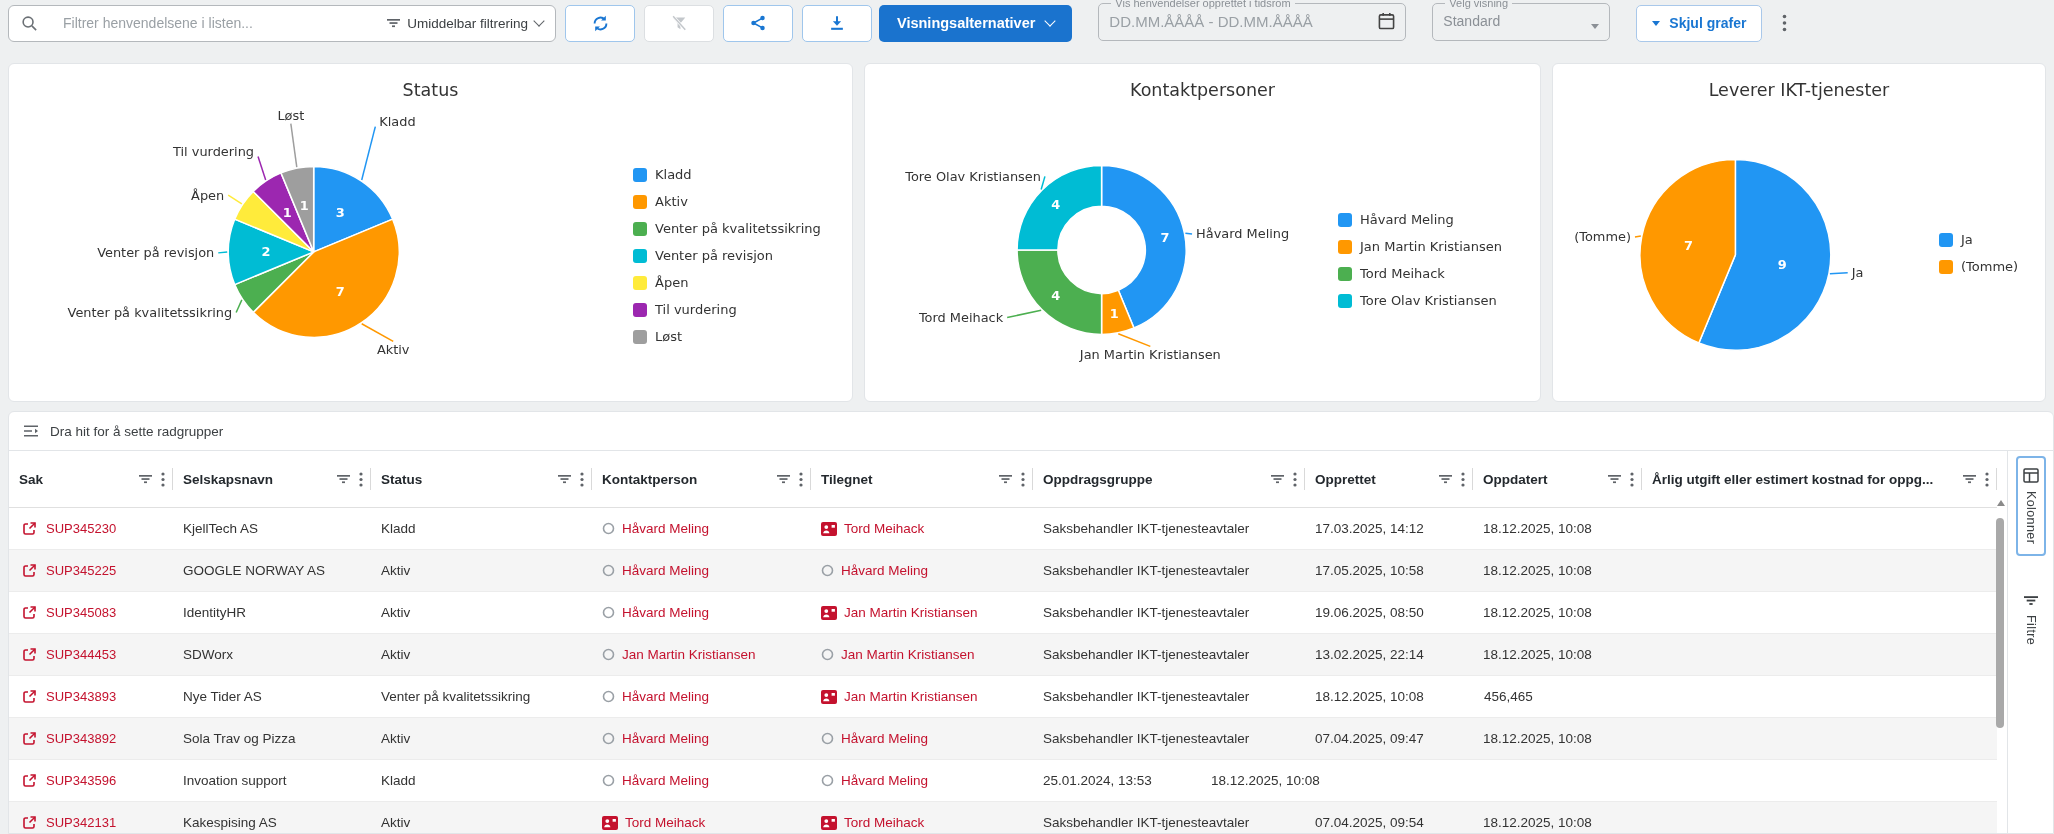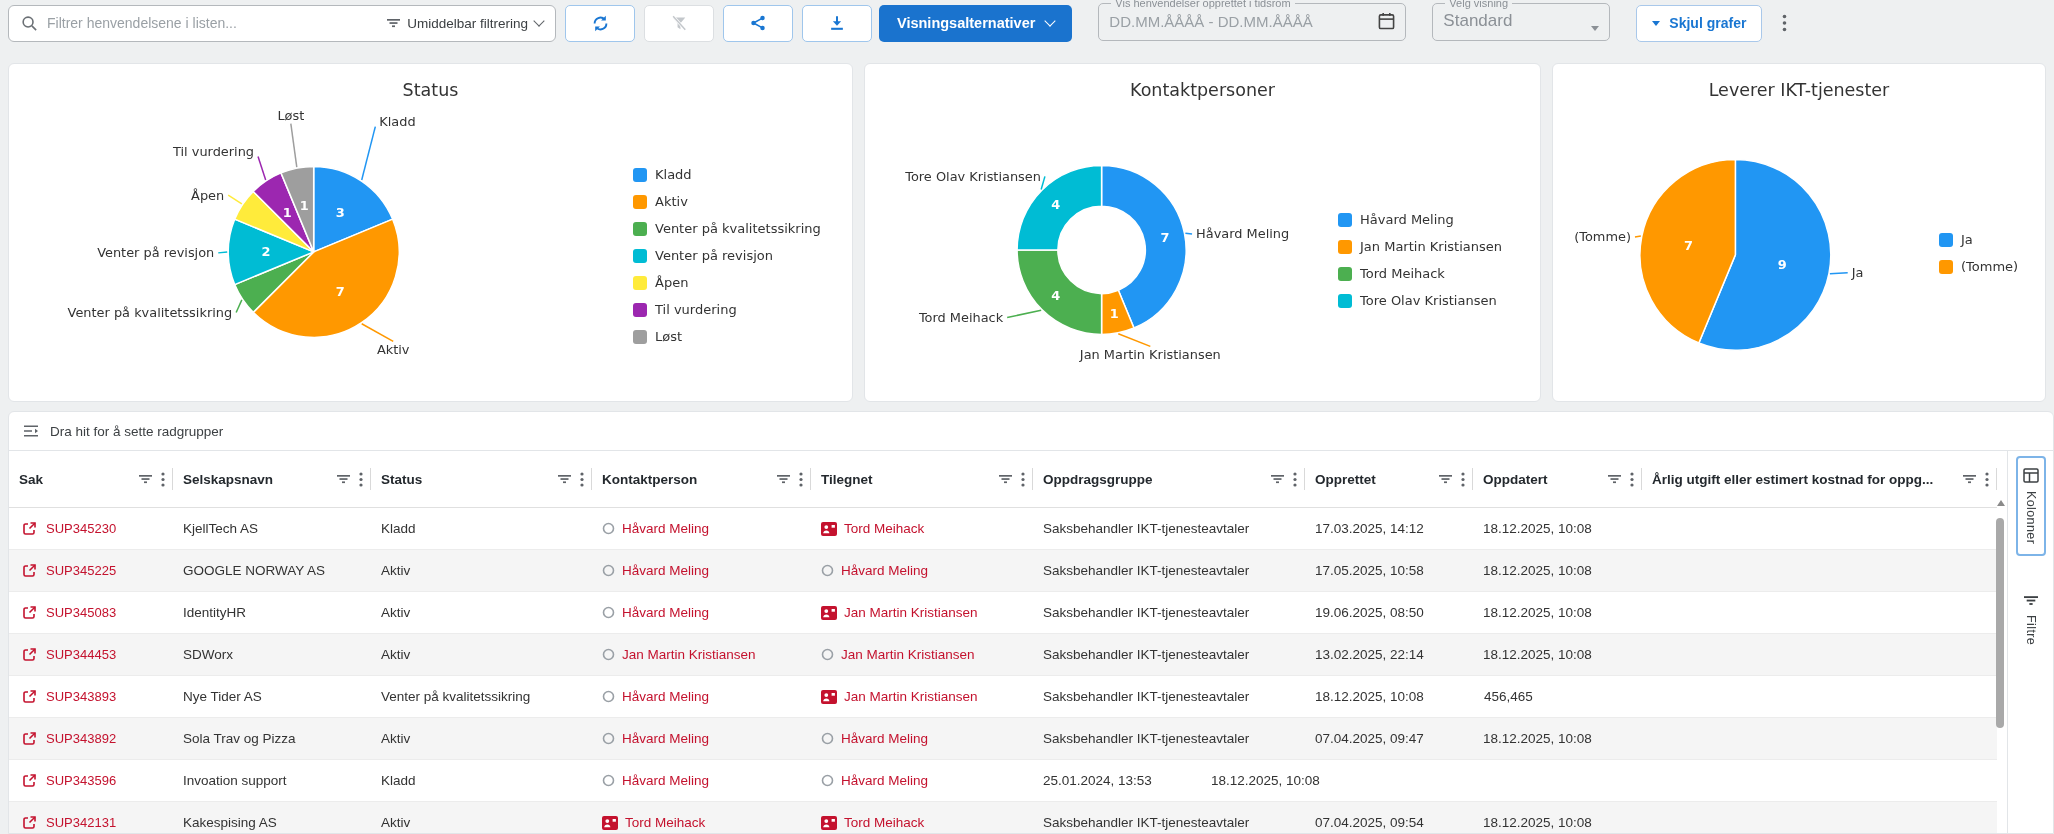--- a/index.html
+++ b/index.html
@@ -2,34 +2,34 @@
 <html><head>
 <meta charset="utf-8">
 <style>
   html,body{margin:0;padding:0}
   body{width:2054px;height:834px;background:#eef0f1;font-family:"Liberation Sans",sans-serif;position:relative;overflow:hidden;color:#333}
   .card{position:absolute;background:#fff;border:1px solid #e2e5e8;border-radius:6px;box-sizing:border-box}
 
   
   .toolbar{position:absolute;left:8px;top:4px;height:38px;display:flex;align-items:center}
   .search-box{width:548px;height:37px;background:#fff;border:1px solid #b4b8bc;border-radius:6px;display:flex;align-items:center;padding:0 12px;box-sizing:border-box}
-  .ph-text{color:#9aa0a5;font-size:14px;margin-left:9px}
+  .ph-text{color:#9aa0a5;font-size:14px;margin-left:25px}
   .search-mode{margin-left:auto;display:flex;align-items:center;gap:7px;color:#3c4043;font-size:13.5px}
   .chev{width:7px;height:7px;border-right:1.7px solid #5f6368;border-bottom:1.7px solid #5f6368;transform:rotate(45deg);margin-top:-4px}
   .chev.white{border-color:#fff}
   .icon-btn{width:70px;height:37px;margin-left:9px;background:#fff;border:1px solid #9fc6ec;border-radius:5px;display:flex;align-items:center;justify-content:center;padding:0;cursor:pointer}
   .icon-btn.disabled{border-color:#dcdfe2}
   .primary-btn{height:37px;margin-left:7px;padding:0 18px;background:#1a73ce;border:none;border-radius:5px;color:#fff;font-size:14.5px;font-weight:600;font-family:"Liberation Sans",sans-serif;display:flex;align-items:center;gap:11px;cursor:pointer}
   fieldset.tb-field{position:relative;border:1px solid #b4b8bc;border-radius:5px;height:44px;margin:-8px 0 0 26px;padding:0 10px;box-sizing:border-box;display:flex;align-items:center}
   fieldset.tb-field legend{font-size:11px;color:#8b9096;padding:0 4px;margin-left:2px}
   .field-inner{display:flex;align-items:flex-end;margin-top:-8px;width:100%}
   .date-field{width:308px}
   .view-field{width:178px}
   .field-value{color:#9aa0a5;font-size:15px;white-space:nowrap}
-  .view-field .field-value{color:#8b9096;font-size:17px}
+  .view-field .field-value{color:#8b9096;font-size:14px}
   .tri-down{width:0;height:0;border-left:4.5px solid transparent;border-right:4.5px solid transparent;border-top:5.5px solid #8b9096}
   .tri-down.blue{border-top-color:#1976d2}
   .hide-charts-btn{height:37px;margin-left:26px;padding:0 15px;background:#fff;border:1px solid #a9c8ea;border-radius:5px;color:#1976d2;font-size:14px;font-weight:600;font-family:"Liberation Sans",sans-serif;display:flex;align-items:center;gap:9px;cursor:pointer}
   .kebab-btn{margin-left:16px;background:none;border:none;padding:4px;cursor:pointer;display:flex}
 
   
   .chart-card{top:63px;height:339px}
   .chart-title{position:absolute;top:16px;left:0;right:0;text-align:center;font-family:"DejaVu Sans",sans-serif;font-size:17.5px;color:#333}
   svg.pie{position:absolute;inset:0;width:100%;height:100%}
   .pie-name{font-family:"DejaVu Sans",sans-serif;font-size:13px;fill:#333}

